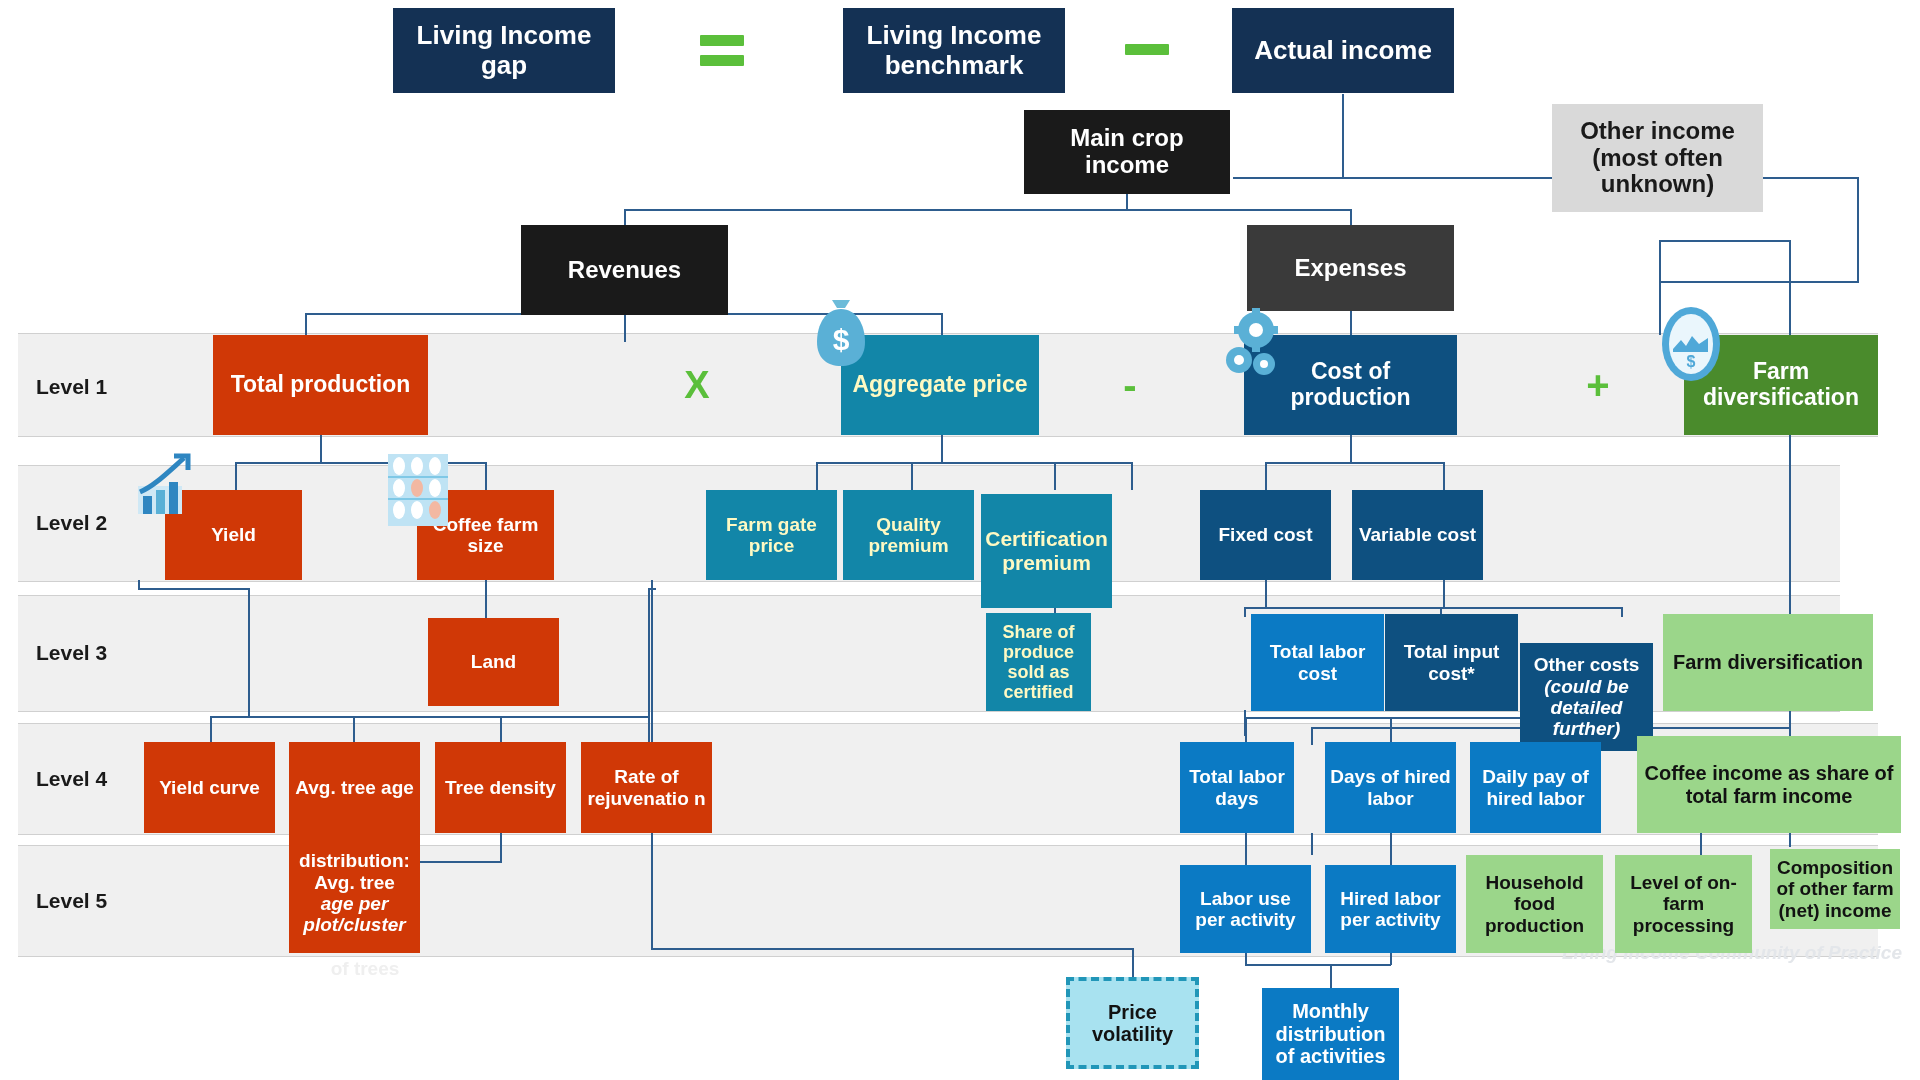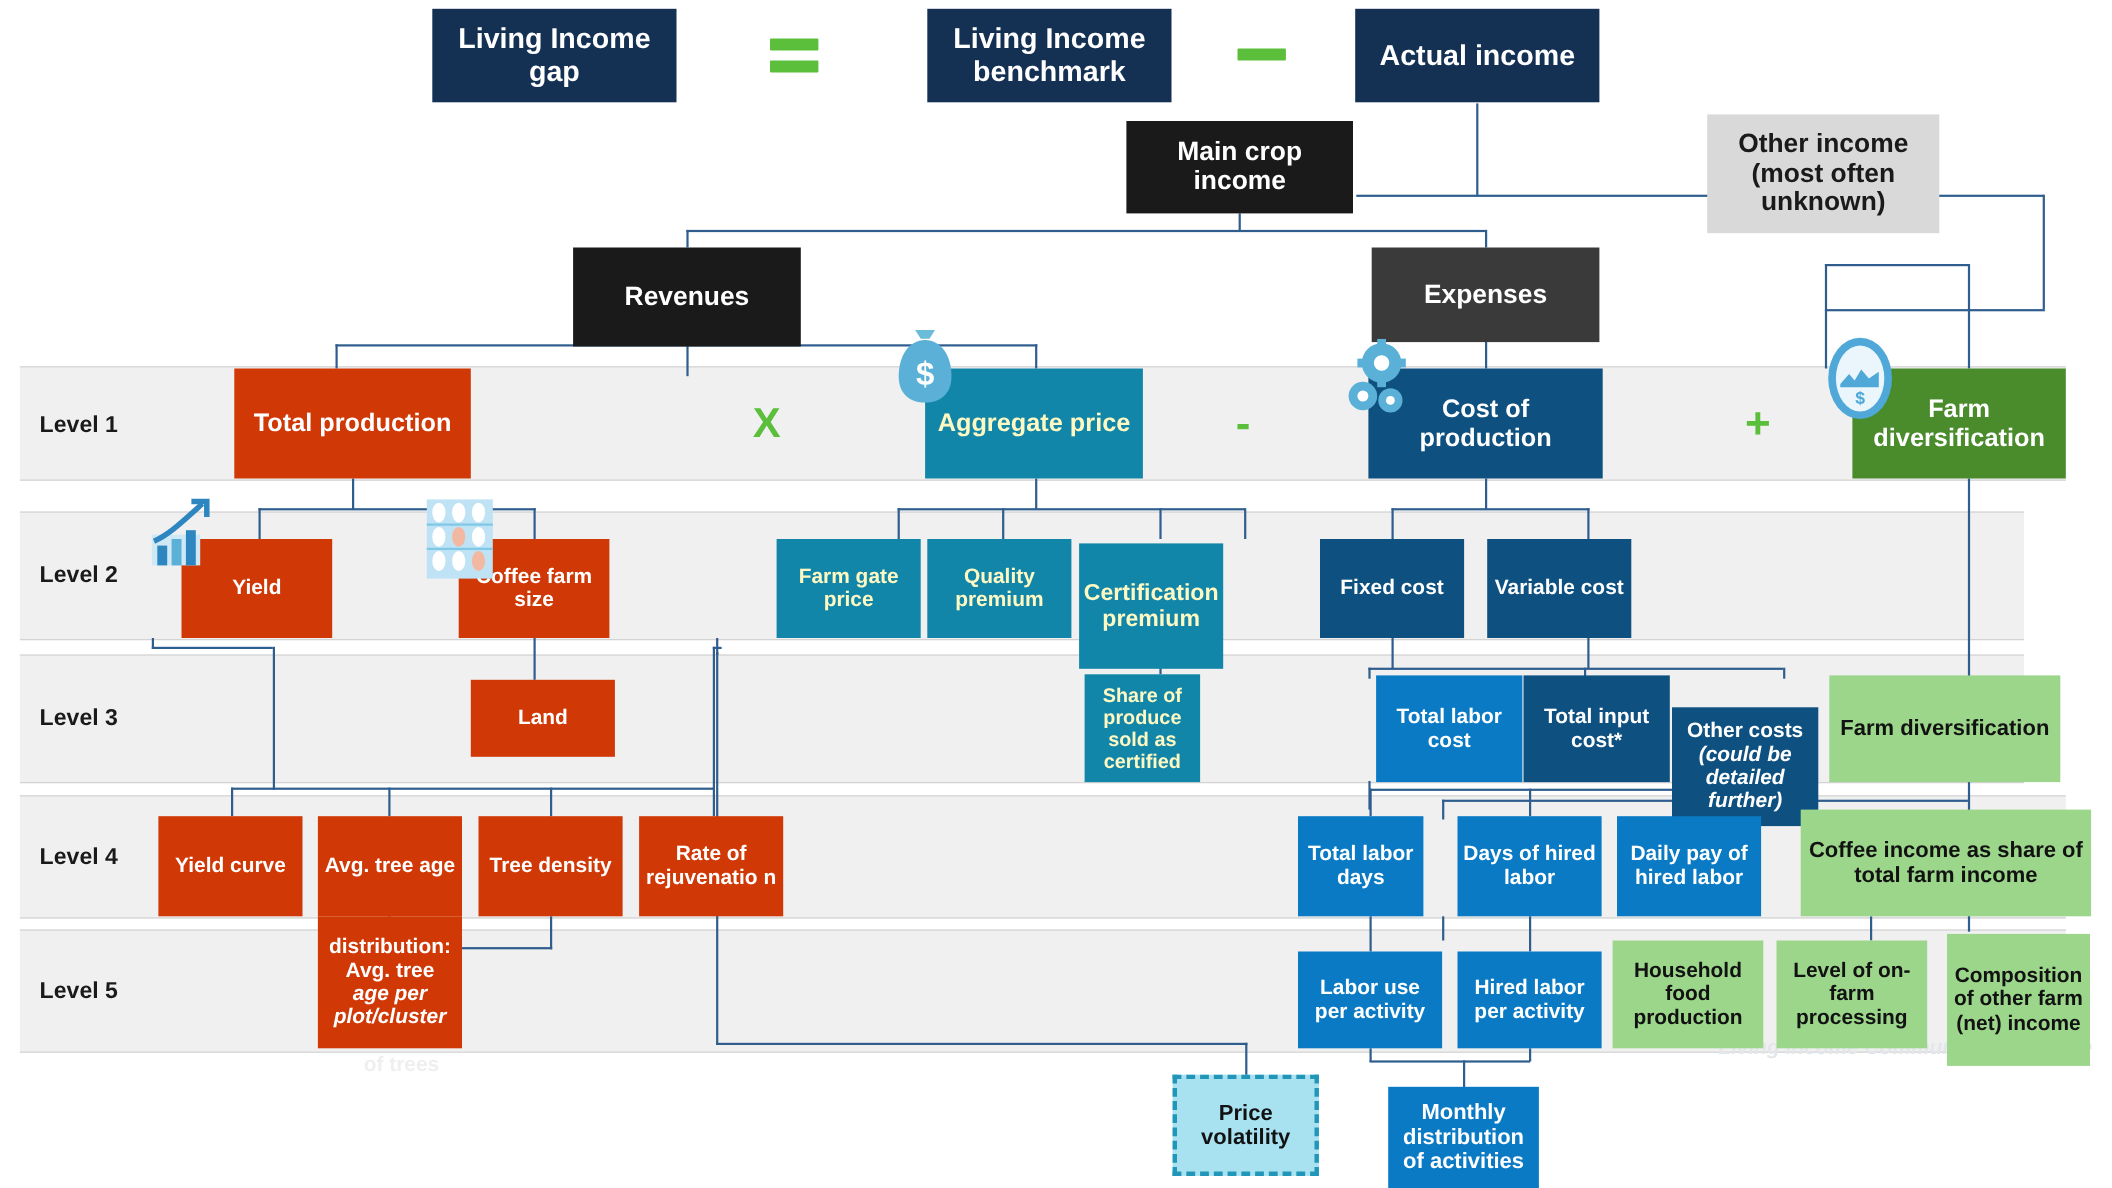--- a/index.html
+++ b/index.html
@@ -327,21 +327,21 @@
   </div>
 
   <div class="bx dblue" style="left:1200px;top:490px;width:131px;height:90px;font-size:19px;">
     <span>Fixed cost</span>
   </div>
 
   <div class="bx dblue" style="left:1352px;top:490px;width:131px;height:90px;font-size:19px;">
     <span>Variable cost</span>
   </div>
 
-  <div class="bx red" style="left:428px;top:618px;width:131px;height:70px;font-size:19px;">
+  <div class="bx red" style="left:428px;top:618px;width:131px;height:88px;font-size:19px;">
     <span>Land</span>
   </div>
 
   <div class="bx teal" style="left:986px;top:613px;width:105px;height:98px;font-size:18px;">
     <span>Share of produce sold as certified</span>
   </div>
 
   <div class="bx mblue" style="left:1251px;top:614px;width:133px;height:97px;font-size:19px;">
     <span>Total labor cost</span>
   </div>
@@ -411,21 +411,21 @@
   </div>
 
   <div class="bx lgreen" style="left:1466px;top:855px;width:137px;height:98px;font-size:19px;">
     <span>Household food production</span>
   </div>
 
   <div class="bx lgreen" style="left:1615px;top:855px;width:137px;height:98px;font-size:19px;">
     <span>Level of on-farm processing</span>
   </div>
 
-  <div class="bx lgreen" style="left:1770px;top:849px;width:130px;height:120px;font-size:19px;justify-content:flex-end;">
+  <div class="bx lgreen" style="left:1770px;top:849px;width:130px;height:80px;font-size:19px;justify-content:flex-end;">
     <span>Composition of other farm (net) income</span>
   </div>
 
   <div class="bx lblue" style="left:1066px;top:977px;width:133px;height:92px;font-size:20px;">
     <span>Price volatility</span>
   </div>
 
   <div class="bx mblue" style="left:1262px;top:988px;width:137px;height:92px;font-size:20px;">
     <span>Monthly distribution of activities</span>
   </div>

